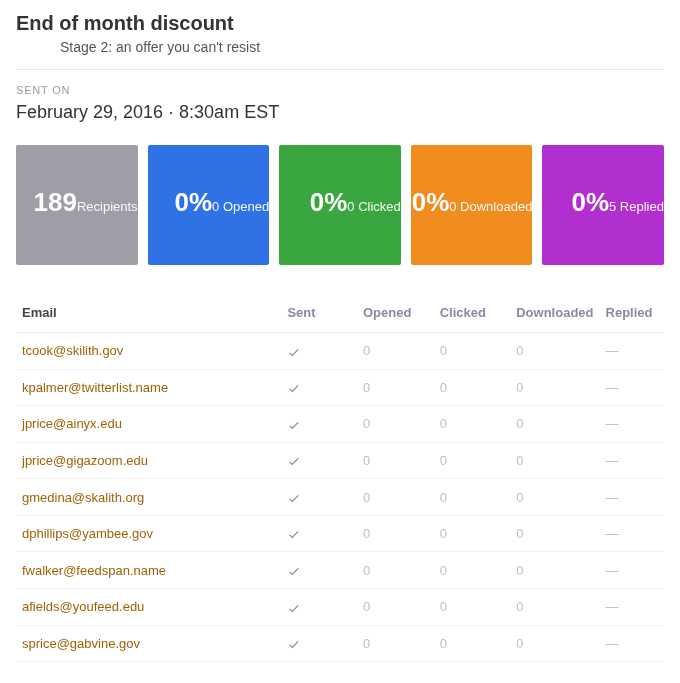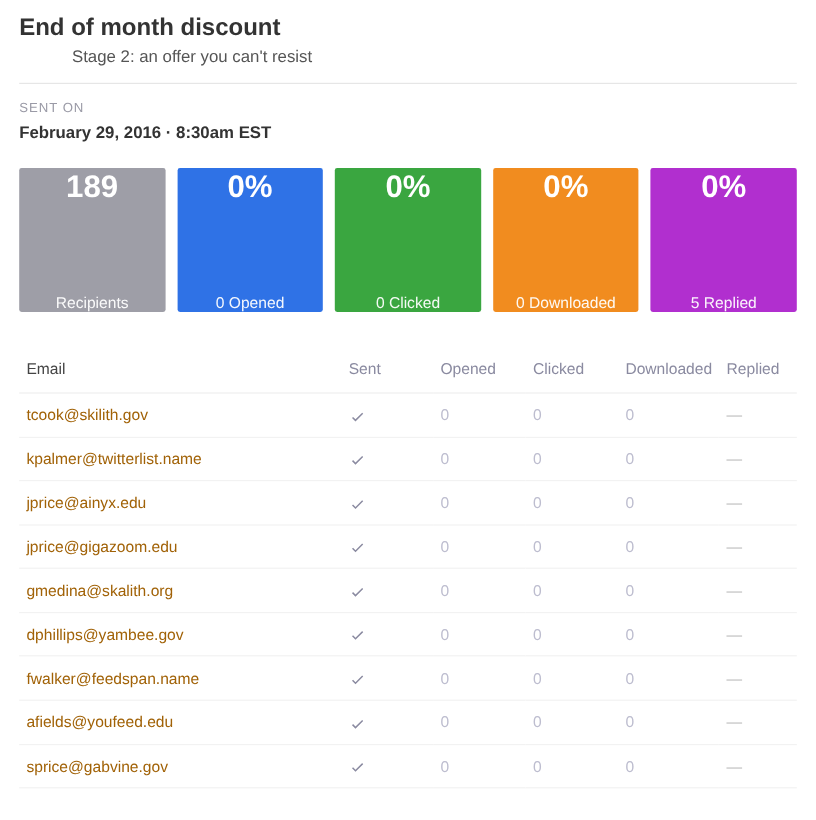--- a/index.html
+++ b/index.html
@@ -28,37 +28,36 @@
     margin-bottom: 14px;
   }
   .sent-on-label {
     font-size: 11px;
     letter-spacing: 0.8px;
     color: #9a9aa6;
     font-weight: 400;
     margin-bottom: 6px;
   }
   .sent-on-value {
-    font-size: 14px;
+    font-size: 18px;
     color: #333;
     margin-bottom: 22px;
-    font-weight: bold;
   }
   .cards {
     display: flex;
     gap: 10px;
     margin-bottom: 30px;
   }
   .card {
     flex: 1 1 0;
     height: 120px;
     display: flex;
-    flex-direction: column;
+    flex-direction: row;
     align-items: center;
-    justify-content: space-between;
+    justify-content: flex-end;
     color: #fff;
     border-radius: 2px;
   }
   .card .big {
     font-size: 26px;
     font-weight: 700;
     margin-bottom: 6px;
   }
   .card .sub {
     font-size: 13px;
@@ -66,21 +65,21 @@
     margin-top: 2px;
     opacity: 0.95;
   }
   table {
     width: 100%;
     border-collapse: collapse;
     font-size: 13px;
   }
   th {
     text-align: left;
-    font-weight: 400;
+    font-weight: 700;
     color: #8a8aa0;
     padding: 10px 6px 12px 6px;
     border-bottom: 1px solid #eee;
   }
   th:first-child { color: #444; }
   td {
     padding: 10px 6px;
     border-bottom: 1px solid #f2f2f2;
     color: #bdbdcf;
     vertical-align: middle;

